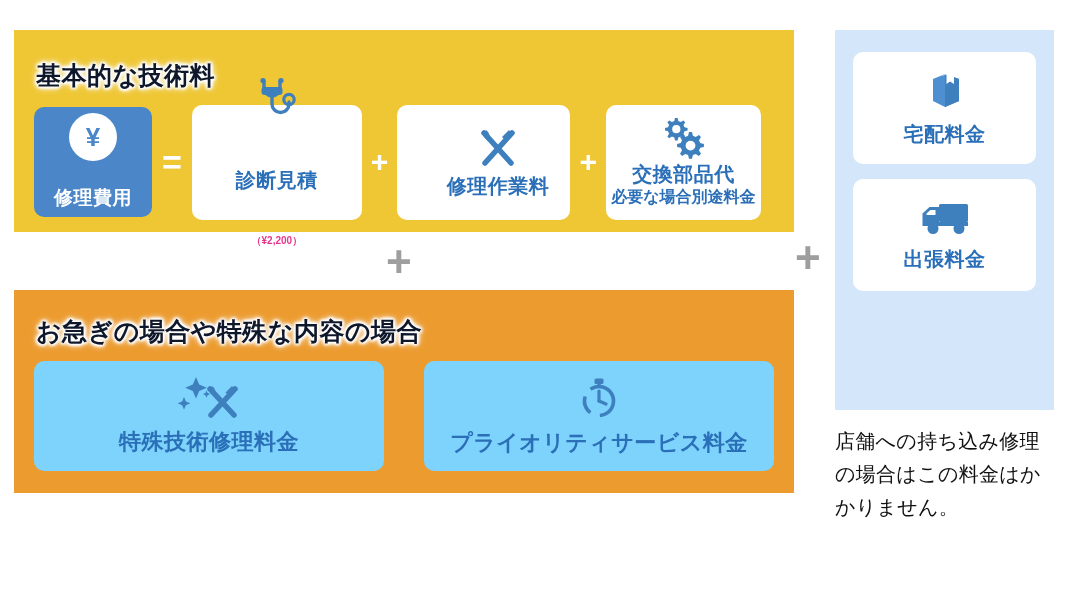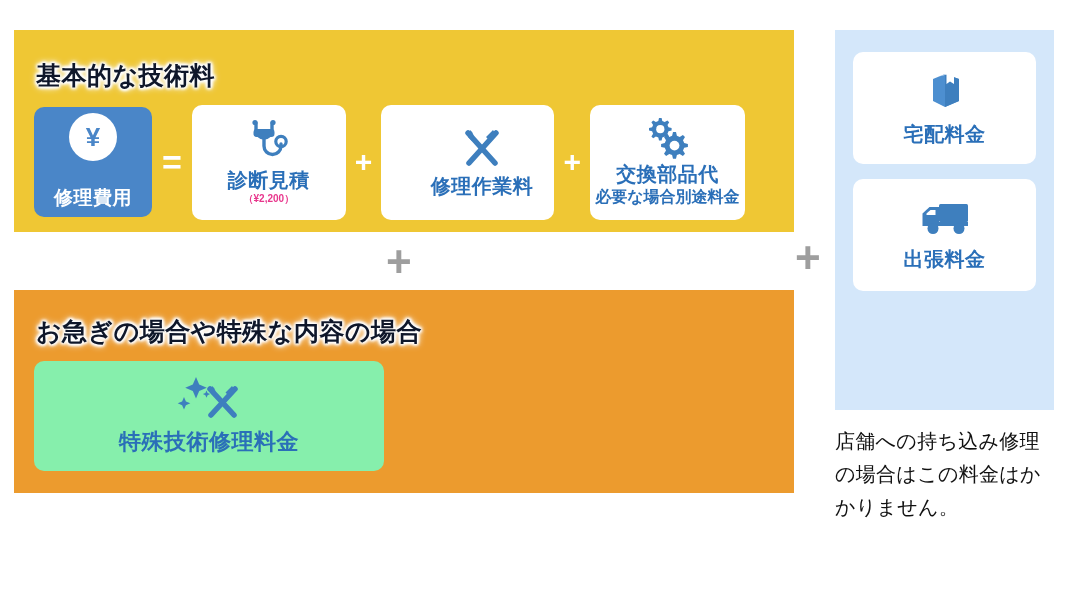--- a/index.html
+++ b/index.html
@@ -75,39 +75,39 @@
     padding:0 9px;flex:none;
   }
 
   .card{
     background:#ffffff;
     border-radius:10px;
     flex:none;
     display:flex;flex-direction:column;align-items:center;justify-content:center;
     text-align:center;
   }
-  #card-diagnosis{width:154px;height:115px;}
+  #card-diagnosis{width:170px;height:115px;gap:42px;}
   #card-repair{width:145px;height:115px;padding-left:28px;}
   #card-parts{width:155px;height:115px;}
 
   .card-icon{display:block;line-height:0;margin-bottom:4px;}
   .card-label{
     color:#2A6FB8;font-weight:bold;font-size:20px;letter-spacing:0.5px;line-height:1.1;
   }
   .card-sub-price{
     color:#E8368C;font-weight:bold;font-size:10px;margin-top:1px;letter-spacing:0px;
   }
   .card-sub-note{
     color:#2A6FB8;font-weight:bold;font-size:16px;margin-top:2px;letter-spacing:0px;
   }
 
   
   .urgent-row{display:flex;gap:40px;}
   .urgent-card{
-    background:#86efac;border-radius:10px;
+    background:#7dd3fc;border-radius:10px;
     width:350px;height:110px;
     display:flex;flex-direction:column;align-items:center;justify-content:center;
   }
   .urgent-label{
     color:#2A6FB8;font-weight:bold;font-size:22px;letter-spacing:0.5px;margin-top:4px;
   }
 
   
   .delivery-card{
     background:#ffffff;border-radius:10px;
@@ -229,20 +229,32 @@
               <line x1="36" y1="14" x2="60" y2="40"></line>
               <line x1="61" y1="14" x2="37" y2="40"></line>
             </g>
             <path d="M58 11 l-6.5 6.5 3.7 3.7 6.5-6.5 a8 8 0 0 1 -3.7 -3.7 z" fill="#3E7FBE"></path>
             <path d="M38 11 a7 7 0 0 1 1.9 10.3 l-3.8-3.8 z" fill="#3E7FBE"></path>
           </svg>
         </span>
         <span class="urgent-label">特殊技術修理料金</span>
       </div>
 
+      <div class="urgent-card">
+        <span class="card-icon">
+          <svg width="46" height="46" viewBox="0 0 46 46" xmlns="http://www.w3.org/2000/svg">
+            <circle cx="23" cy="27" r="14.5" fill="none" stroke="#3E7FBE" stroke-width="3.6" stroke-dasharray="52 10 18 9" transform="rotate(-120 23 27)"></circle>
+            <rect x="18.5" y="4.5" width="9" height="5.5" rx="1.6" fill="#3E7FBE"></rect>
+            <line x1="23" y1="10" x2="23" y2="13.5" stroke="#3E7FBE" stroke-width="3.4"></line>
+            <line x1="23" y1="27" x2="23" y2="17" stroke="#3E7FBE" stroke-width="3.2" stroke-linecap="round"></line>
+            <line x1="23" y1="27" x2="30" y2="30" stroke="#3E7FBE" stroke-width="3.2" stroke-linecap="round"></line>
+          </svg>
+        </span>
+        <span class="urgent-label">プライオリティサービス料金</span>
+      </div>
 
     </div>
   </div>
 
   <div class="panel" id="delivery-panel">
 
     <div class="delivery-card">
       <span class="card-icon">
         <svg width="44" height="44" viewBox="0 0 44 44" xmlns="http://www.w3.org/2000/svg">
           <path d="M10 11 L22 6 L36 11 L36 33 L22 39 L10 33 Z" fill="#4D8FD0"></path>

